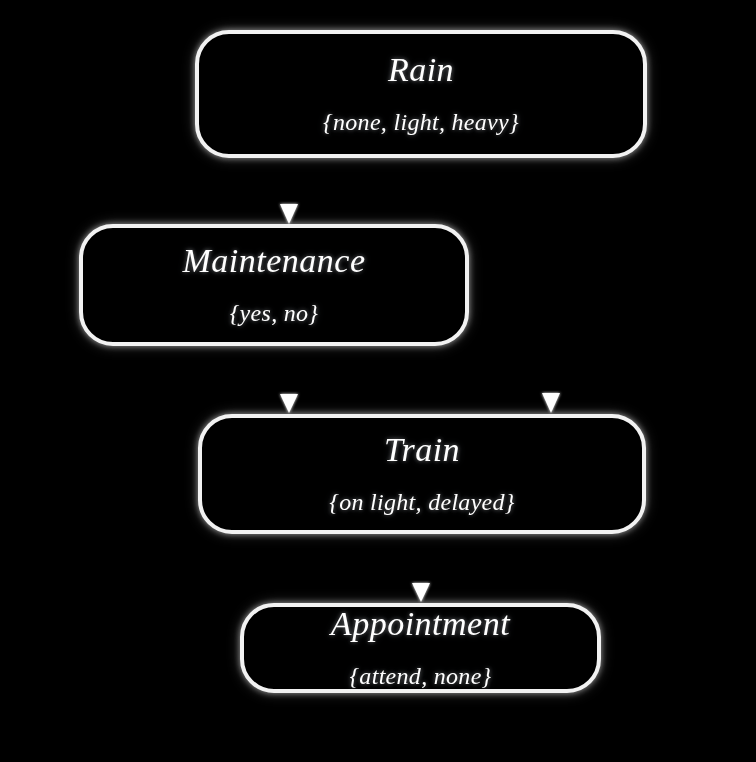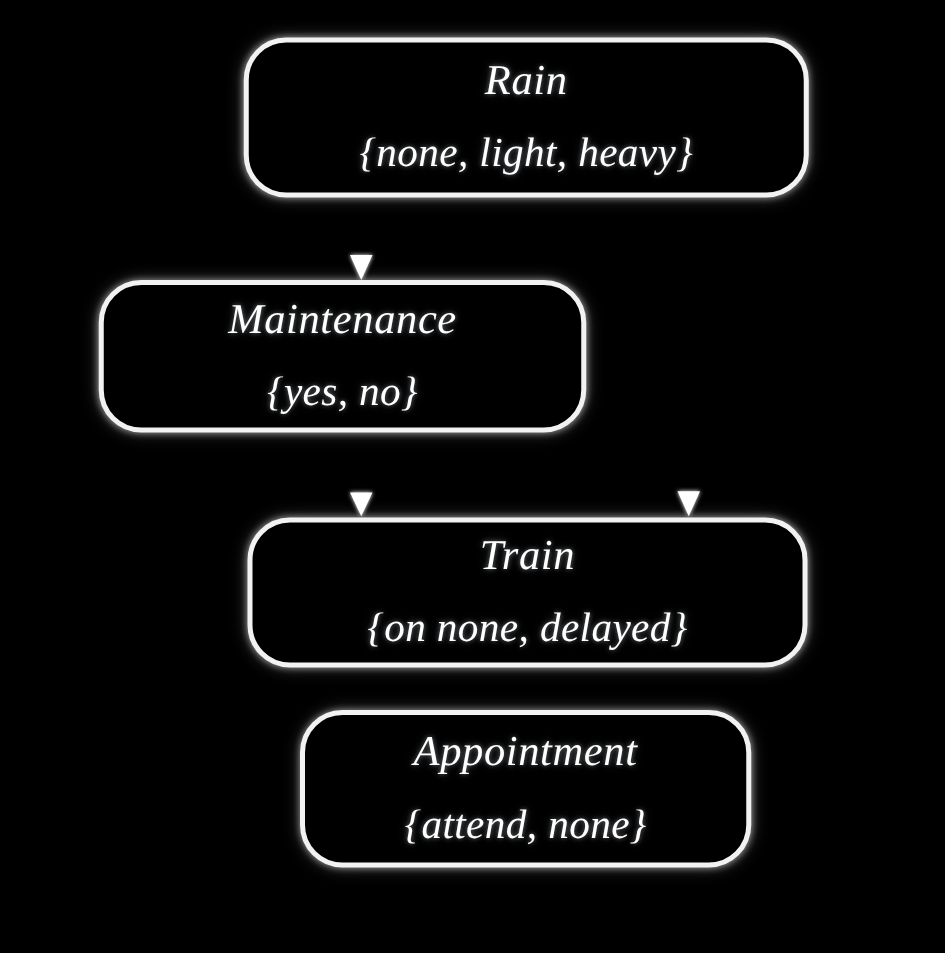--- a/index.html
+++ b/index.html
@@ -68,30 +68,30 @@
     line-height: 1.08;
     white-space: nowrap;
     text-shadow: 0 0 4px rgba(255,255,255,0.40),
                  0 0 9px rgba(200,220,255,0.18);
   }
   .node-name {
     font-size: 34px;
     letter-spacing: 0.5px;
   }
   .node-states {
-    font-size: 33px;
+    font-size: 24px;
     letter-spacing: 0.3px;
     margin-top: 6px;
   }
 
   
   #node-rain        { left: 195px; top: 30px;  width: 452px; height: 128px; }
   #node-maintenance { left: 79px;  top: 224px; width: 390px; height: 122px; }
   #node-train       { left: 198px; top: 414px; width: 448px; height: 120px; }
-  #node-appointment { left: 240px; top: 568px; width: 361px; height: 126px; }
+  #node-appointment { left: 240px; top: 603px; width: 361px; height: 90px; }
 </style>
 </head>
 <body>
 
 <div id="canvas">
 
   <svg id="edge-layer" width="756" height="762" viewBox="0 0 756 762" xmlns="http://www.w3.org/2000/svg">
     <defs>
       <filter id="softglow" x="-60%" y="-60%" width="220%" height="220%">
         <feGaussianBlur stdDeviation="1.6" result="blur"></feGaussianBlur>
@@ -128,21 +128,21 @@
     <span class="node-states">{none, light, heavy}</span>
   </div>
 
   <div class="node" id="node-maintenance">
     <span class="node-name">Maintenance</span>
     <span class="node-states">{yes, no}</span>
   </div>
 
   <div class="node" id="node-train">
     <span class="node-name">Train</span>
-    <span class="node-states">{on none, delayed}</span>
+    <span class="node-states">{on light, delayed}</span>
   </div>
 
   <div class="node" id="node-appointment">
     <span class="node-name">Appointment</span>
     <span class="node-states">{attend, none}</span>
   </div>
 
 </div>
 
 </body></html>

